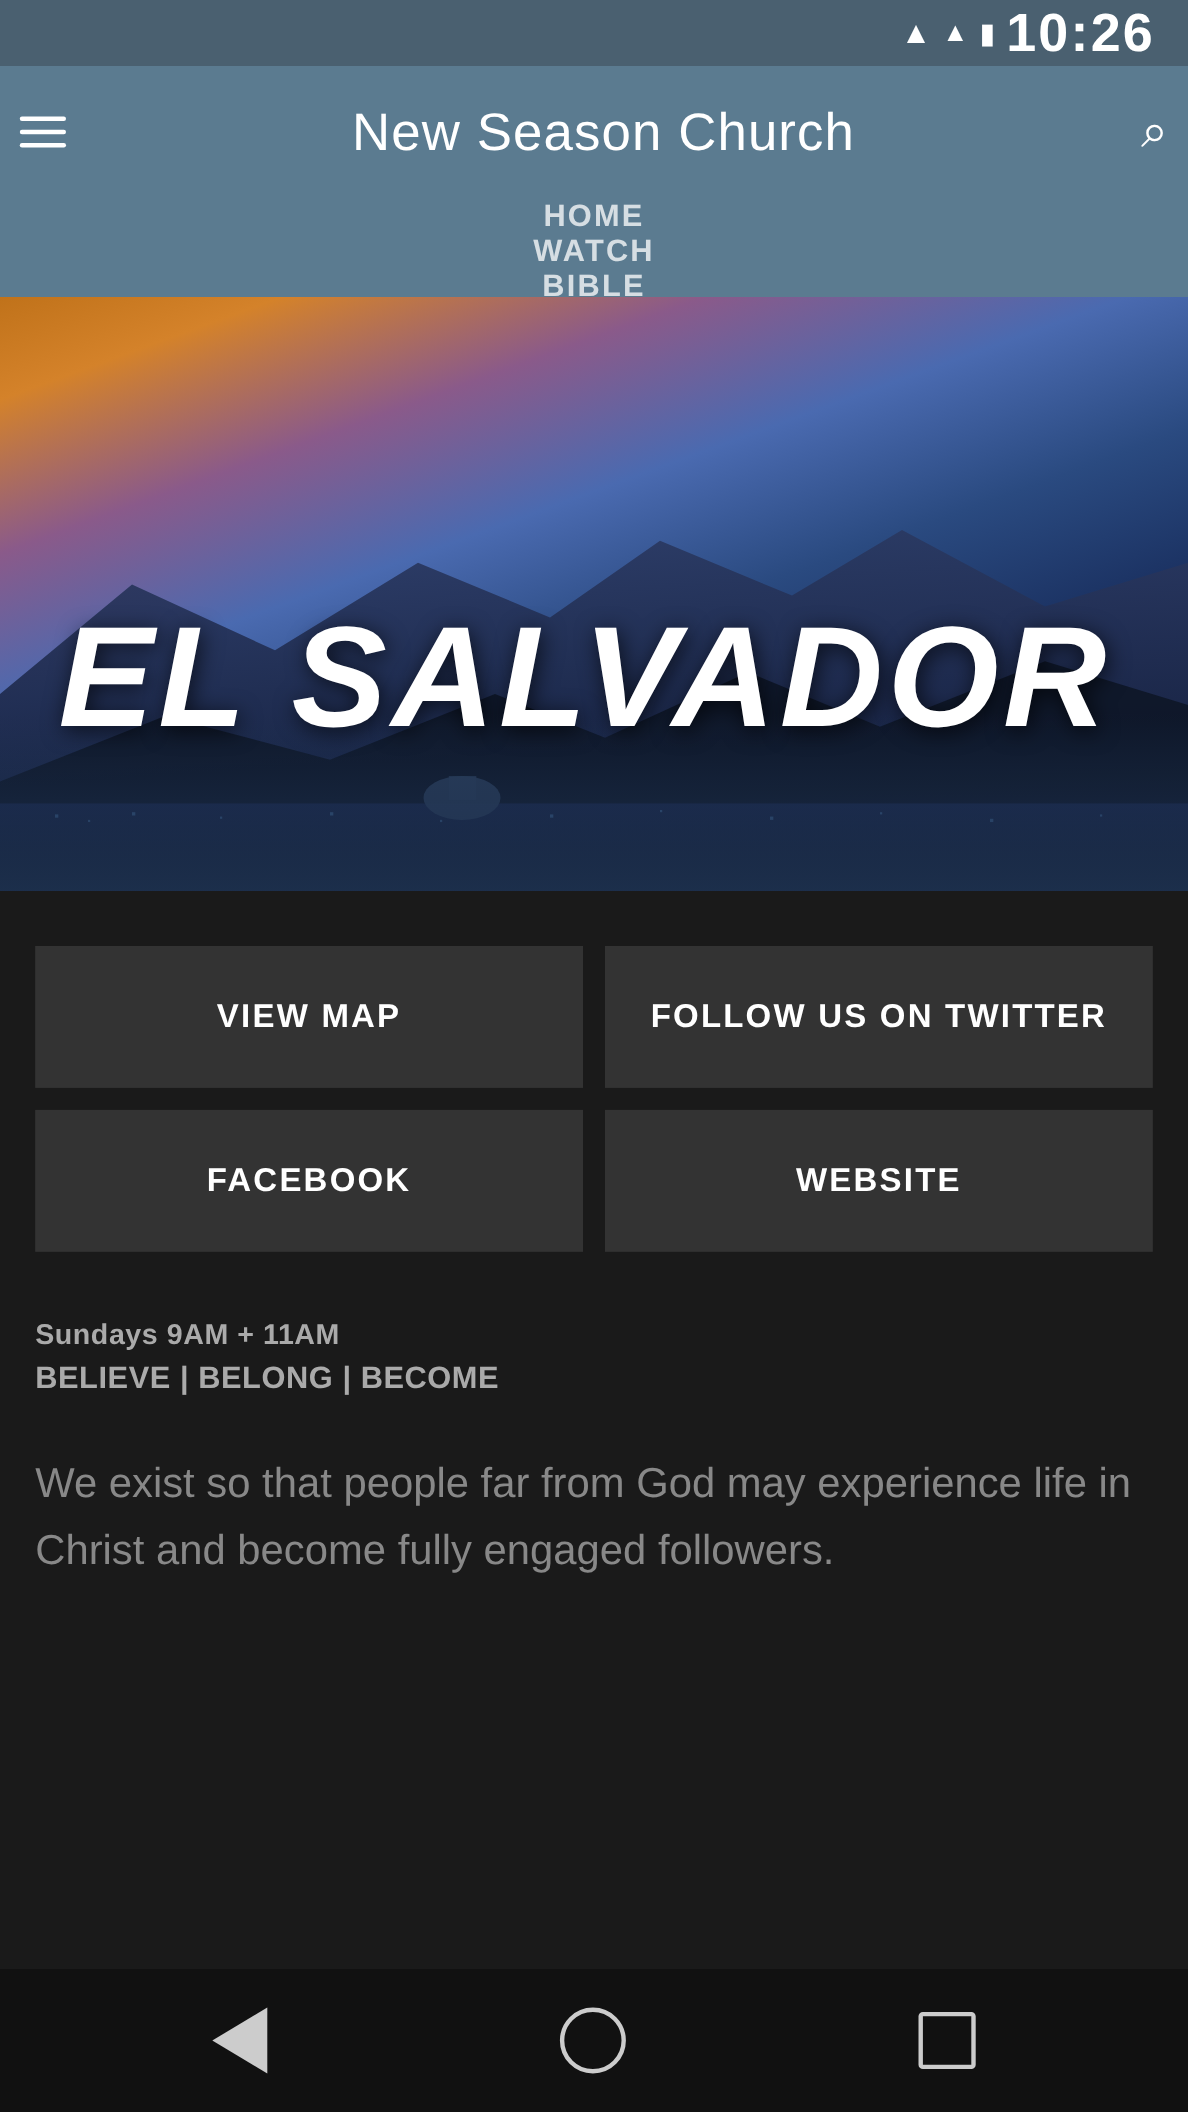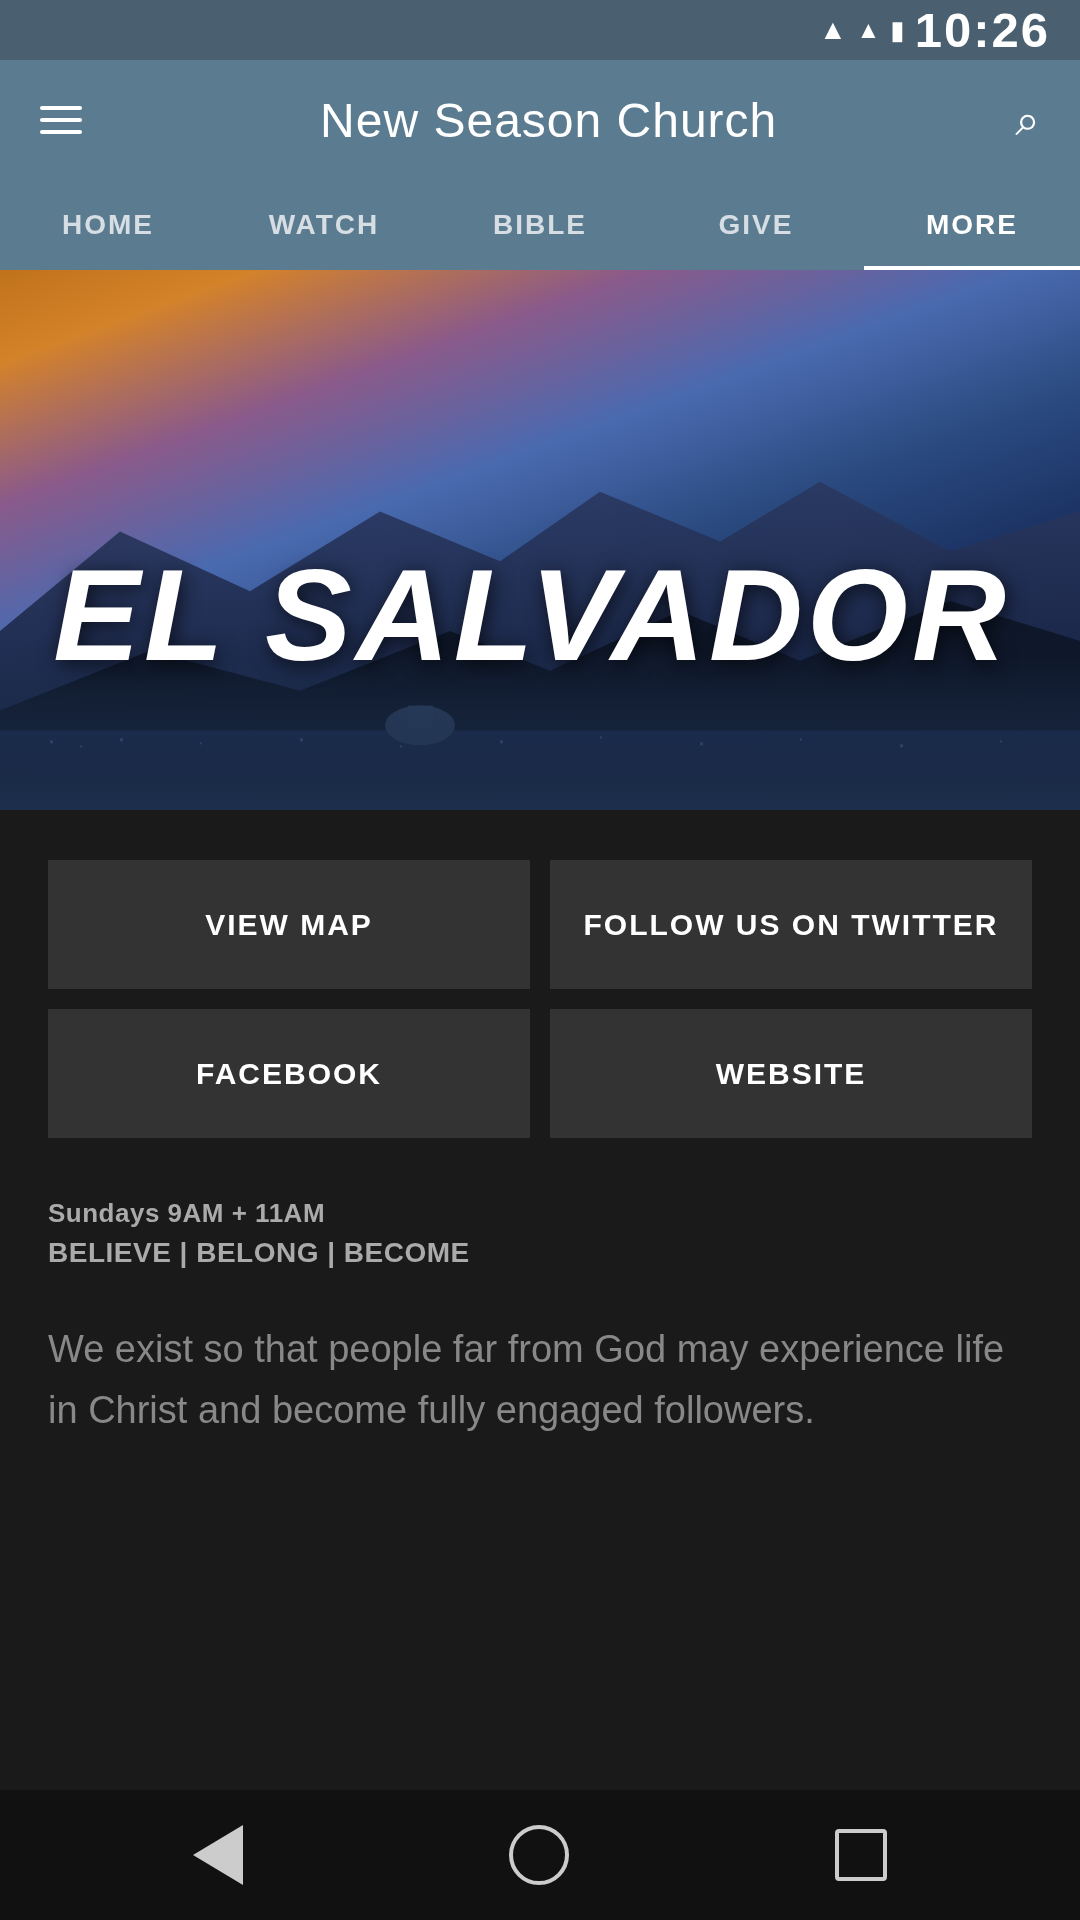--- a/index.html
+++ b/index.html
@@ -54,21 +54,21 @@
       letter-spacing: 2px;
     }
 
     
     .toolbar {
       background: #5b7b90;
       height: 120px;
       display: flex;
       align-items: center;
       justify-content: space-between;
-      padding: 0 40px;
+      padding: 0 18px;
     }
 
     .hamburger-icon {
       color: white;
       font-size: 40px;
       cursor: pointer;
       display: flex;
       flex-direction: column;
       gap: 8px;
     }
@@ -93,20 +93,21 @@
       font-size: 44px;
       cursor: pointer;
     }
 
     
     .nav-tabs {
       background: #5b7b90;
       height: 90px;
       display: flex;
       align-items: stretch;
+      flex-direction: column;
     }
 
     .nav-tab {
       flex: 1;
       display: flex;
       align-items: center;
       justify-content: center;
       color: rgba(255,255,255,0.75);
       font-size: 28px;
       font-weight: 600;
@@ -188,21 +189,21 @@
       font-style: italic;
       letter-spacing: 4px;
       text-shadow: 2px 4px 20px rgba(0,0,0,0.7);
       font-family: 'Arial Black', Arial, sans-serif;
     }
 
     
     .content {
       background: #1a1a1a;
       flex: 1;
-      padding: 50px 48px;
+      padding: 50px 32px;
     }
 
     
     .buttons-grid {
       display: grid;
       grid-template-columns: 1fr 1fr;
       gap: 20px;
       margin-bottom: 60px;
     }
 

